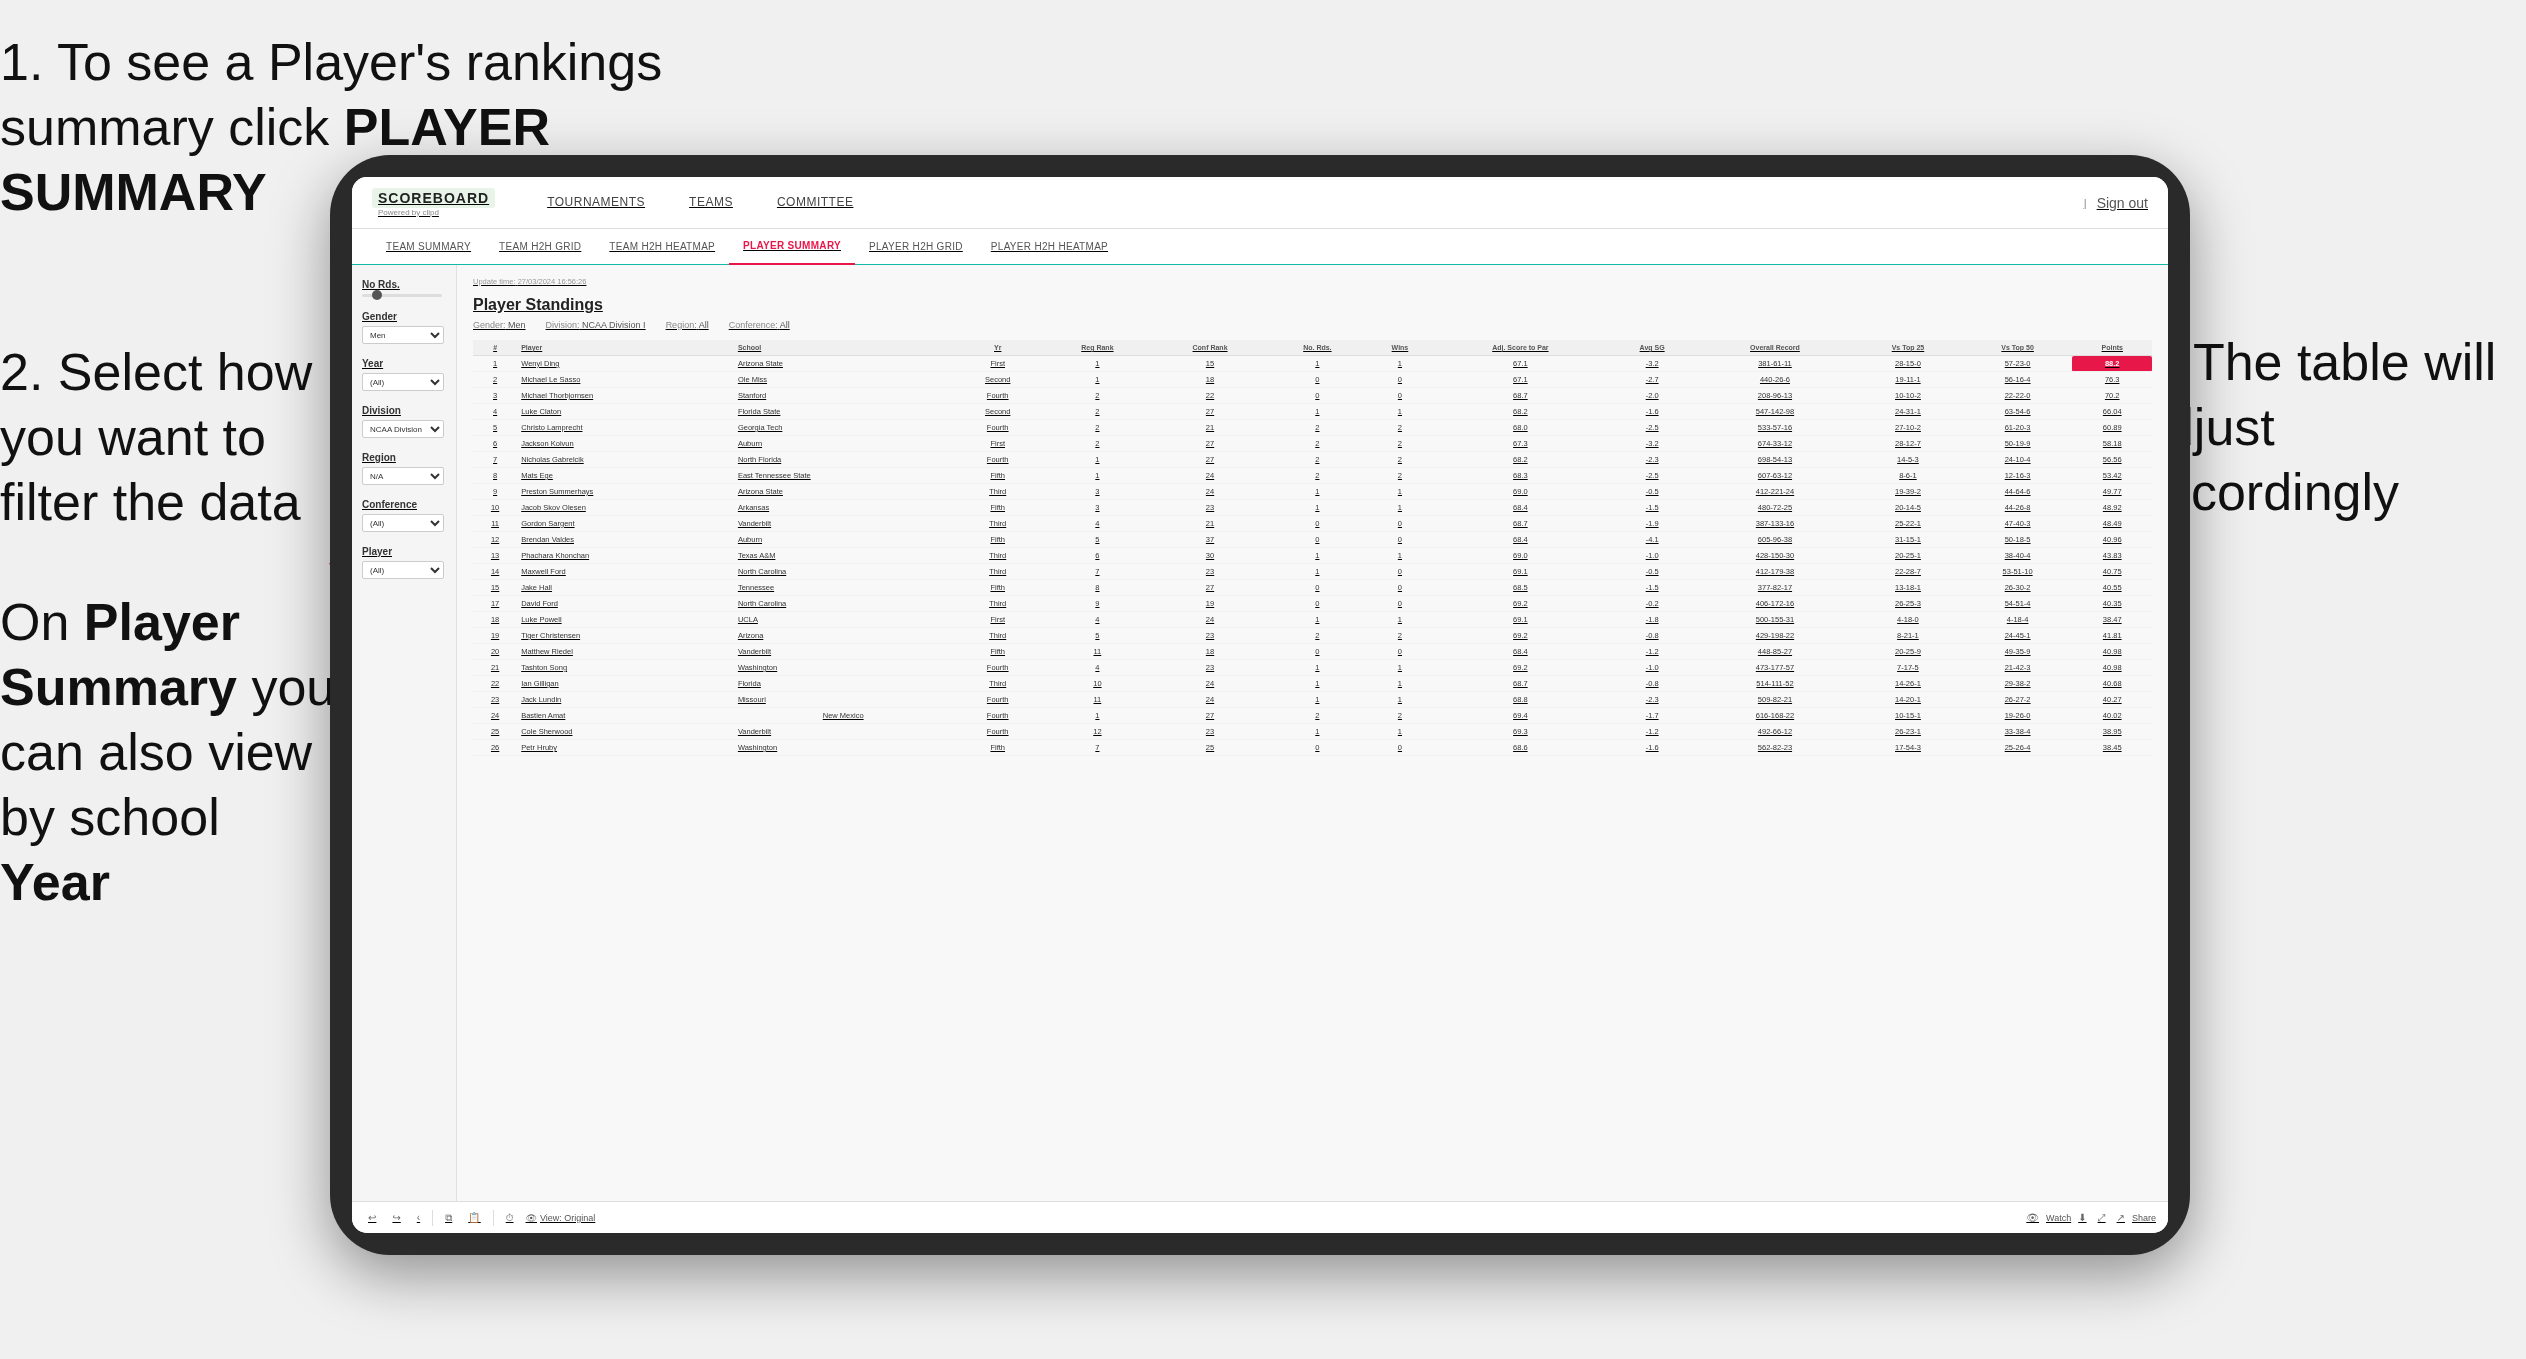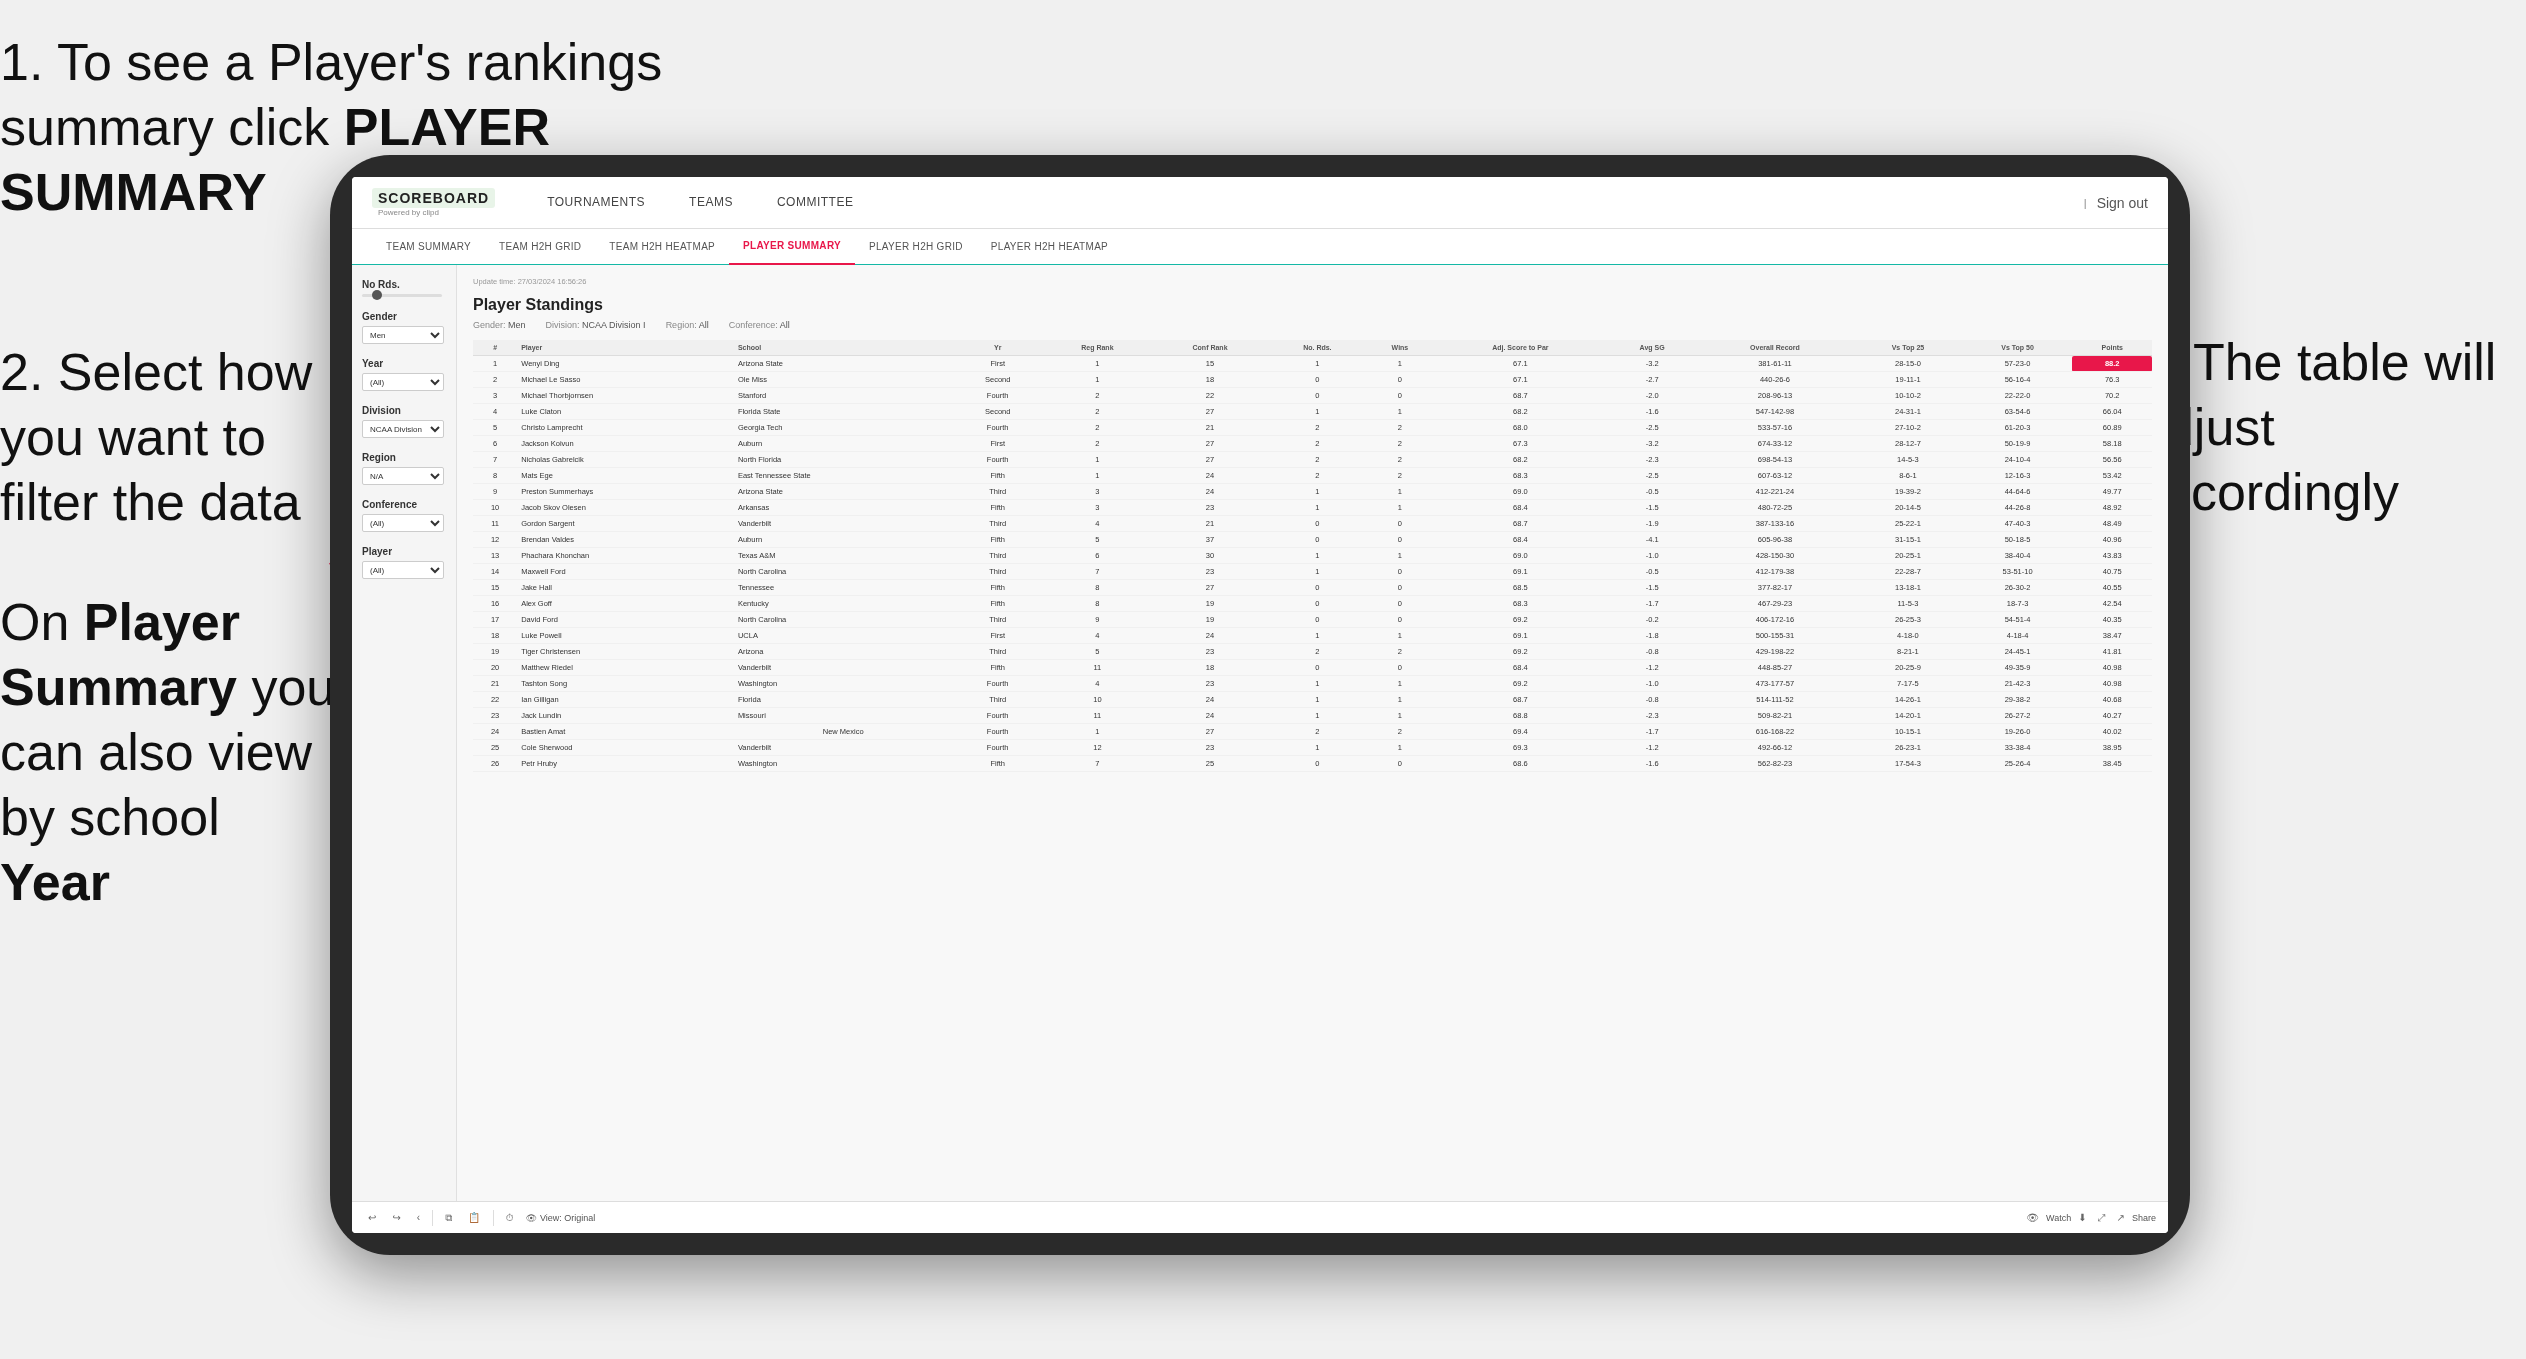--- a/index.html
+++ b/index.html
@@ -88,24 +88,25 @@
       height: 1100px;
       background: #2a2a2a;
       border-radius: 60px;
       padding: 22px;
       box-shadow: 0 20px 60px rgba(0,0,0,0.4);
     }
     .tablet-screen {
       width: 100%;
       height: 100%;
       background: #fff;
-      border-radius: 4px;
+      border-radius: 15px;
       overflow: hidden;
       display: flex;
       flex-direction: column;
+      text-decoration: underline;
     }
 
     
     .app-header {
       background: #fff;
       border-bottom: 1px solid #ddd;
       padding: 0 20px;
       display: flex;
       align-items: center;
       height: 52px;
@@ -730,36 +731,20 @@
                 <td>0</td>
                 <td>0</td>
                 <td>68.5</td>
                 <td>-1.5</td>
                 <td>377-82-17</td>
                 <td>13-18-1</td>
                 <td>26-30-2</td>
                 <td>40.55</td>
               </tr>
               <tr>
-                <td>16</td>
-                <td style="text-align: left;">Alex Goff</td>
-                <td style="text-align: left;">Kentucky</td>
-                <td>Fifth</td>
-                <td>8</td>
-                <td>19</td>
-                <td>0</td>
-                <td>0</td>
-                <td>68.3</td>
-                <td>-1.7</td>
-                <td>467-29-23</td>
-                <td>11-5-3</td>
-                <td>18-7-3</td>
-                <td>42.54</td>
-              </tr>
-              <tr>
                 <td>17</td>
                 <td style="text-align: left;">David Ford</td>
                 <td style="text-align: left;">North Carolina</td>
                 <td>Third</td>
                 <td>9</td>
                 <td>19</td>
                 <td>0</td>
                 <td>0</td>
                 <td>69.2</td>
                 <td>-0.2</td>

